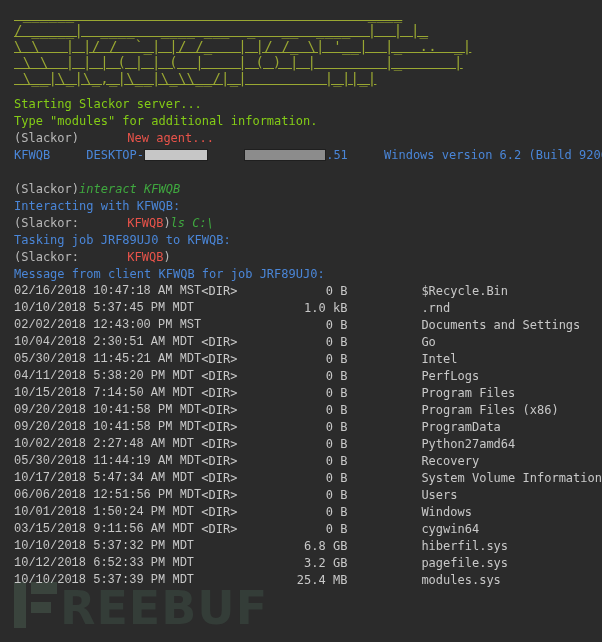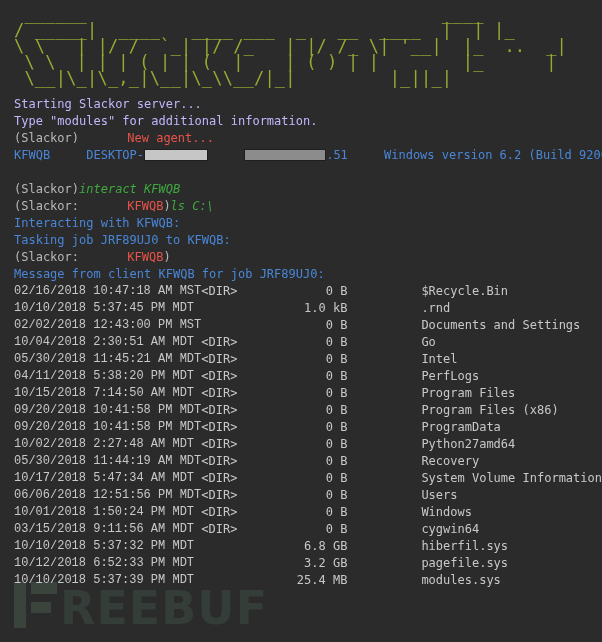--- a/index.html
+++ b/index.html
@@ -34,35 +34,36 @@
   
   #content {
     position: relative;
     z-index: 2;
     padding: 6px 0 0 14px;
   }
 
   
   .banner {
     color: #9aa832;
-    font-size: 17px;
+    font-size: 14px;
     line-height: 16px;
     white-space: pre;
     margin: 0 0 10px 0;
     letter-spacing: 0.2px;
+    text-decoration: underline;
   }
 
   
   .line {
     white-space: pre;
     height: 17px;
   }
   .blank { height: 17px; }
 
-  .c-yellow  { color: #c4b5fd; }
+  .c-yellow  { color: #84cc16; }
   .c-grey    { color: #b9b9b9; }
   .c-red     { color: #e8534a; margin-left: 41px; }
   .c-blue    { color: #4a86d8; }
   .c-white   { color: #c8c8c8; }
 
   .cmd {
     color: #3fa83f;
     font-style: italic;
   }
 
@@ -125,23 +126,23 @@
     <div class="line c-yellow">Starting Slackor server...</div>
     <div class="line c-yellow">Type "modules" for additional information.</div>
 
     <div class="line"><span class="c-grey">(Slackor)</span><span class="c-white"> </span><span class="c-red">New agent...</span></div>
 
     <div class="line"><span class="c-blue">KFWQB</span><span class="c-blue">     </span><span class="c-blue">DESKTOP-</span><span class="redact redact-1"></span><span class="c-blue">     </span><span class="redact redact-2"></span><span class="c-blue">.51</span><span class="c-blue">     </span><span class="c-blue">Windows version 6.2 (Build 9200)</span></div>
 
     <div class="blank"></div>
 
     <div class="line"><span class="c-grey">(Slackor)</span><span class="cmd">interact KFWQB</span></div>
+    <div class="line c-blue">Interacting with KFWQB:</div>
+
     <div class="line"><span class="c-grey">(Slackor: </span><span class="c-red">KFWQB</span><span class="c-grey">)</span><span class="cmd">ls C:\</span></div>
-
-    <div class="line c-blue">Interacting with KFWQB:</div>
 
     <div class="line c-blue">Tasking job JRF89UJ0 to KFWQB:</div>
 
     <div class="line"><span class="c-grey">(Slackor: </span><span class="c-red">KFWQB</span><span class="c-grey">)</span></div>
 
     <div class="line c-blue">Message from client KFWQB for job JRF89UJ0:</div>
 
     <table class="dirtable">
       <tbody id="listing-body">
           <tr>

